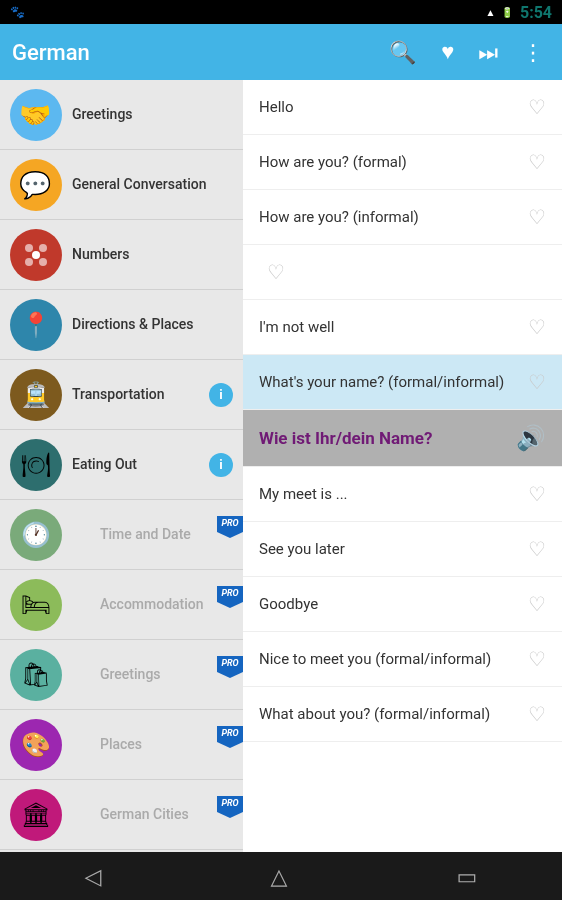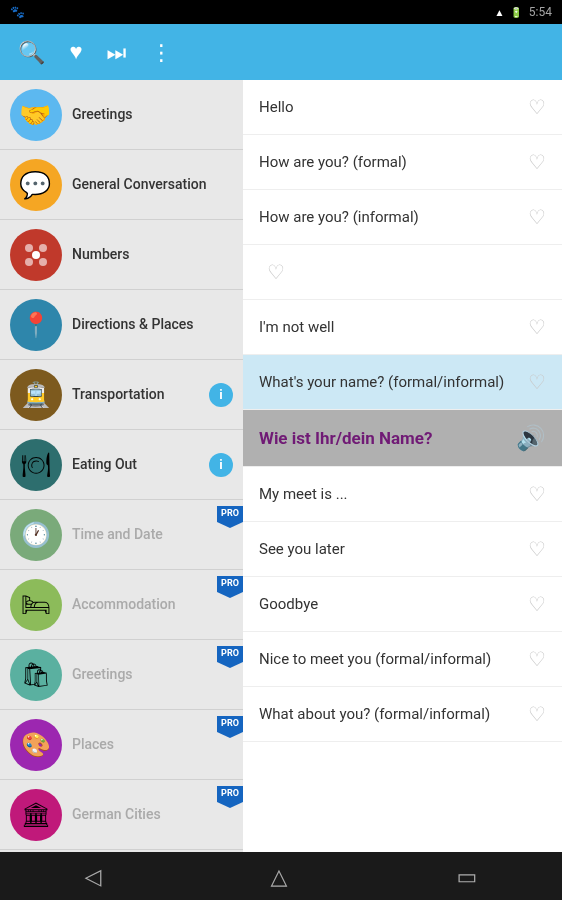--- a/index.html
+++ b/index.html
@@ -8,21 +8,21 @@
     
     .status-bar {
       background: #000;
       height: 24px;
       display: flex;
       align-items: center;
       justify-content: flex-end;
       padding: 0 10px;
       gap: 6px;
     }
-    .status-time { color: #a3a3a3; font-size: 12px; font-weight: normal; }
+    .status-time { color: #0f766e; font-size: 16px; font-weight: bold; }
     .status-icon { color: white; font-size: 10px; }
 
     
     .top-bar {
       background: #42b4e6;
       height: 56px;
       display: flex;
       align-items: center;
       padding: 0 12px;
       gap: 12px;
@@ -57,21 +57,21 @@
       height: 52px;
       border-radius: 50%;
       display: flex;
       align-items: center;
       justify-content: center;
       flex-shrink: 0;
       margin-right: 10px;
       font-size: 22px;
     }
     .sidebar-label { font-size: 14px; font-weight: 500; color: #333; line-height: 1.2; }
-    .sidebar-label.muted { color: #aaa; }
+    .sidebar-label.muted { color: #aaa; margin-left: 28px; }
     .info-badge {
       position: absolute;
       right: 10px;
       background: #42b4e6;
       color: white;
       font-size: 13px;
       font-weight: bold;
       width: 24px;
       height: 24px;
       border-radius: 50%;
@@ -113,25 +113,26 @@
       display: flex;
       align-items: center;
       justify-content: space-around;
     }
     .nav-btn { color: #aaa; font-size: 22px; cursor: pointer; padding: 8px 20px; }
 
     
     .pro-ribbon {
       position: absolute;
       right: 0;
-      top: 6px;
+      top: 16px;
       width: 26px;
       display: flex;
       flex-direction: column;
       align-items: center;
+      font-style: italic;
     }
     .pro-ribbon-body {
       background: #1565c0;
       color: white;
       font-size: 9px;
       font-weight: bold;
       width: 26px;
       text-align: center;
       padding: 2px 0 4px 0;
       position: relative;
@@ -153,20 +154,21 @@
 
 <div class="status-bar">
   <span style="color:white;font-size:12px;">🐾</span>
   <span style="flex:1"></span>
   <span class="status-icon">▲</span>
   <span class="status-icon">🔋</span>
   <span class="status-time">5:54</span>
 </div>
 
 <div class="top-bar">
+  <span class="app-title">German</span>
   <span class="top-bar-action">🔍</span>
   <span class="top-bar-action">♥</span>
   <span class="top-bar-action">⏭</span>
   <span class="top-bar-action">⋮</span>
 </div>
 
 <div class="main-content">
 
   <div class="sidebar">
 

